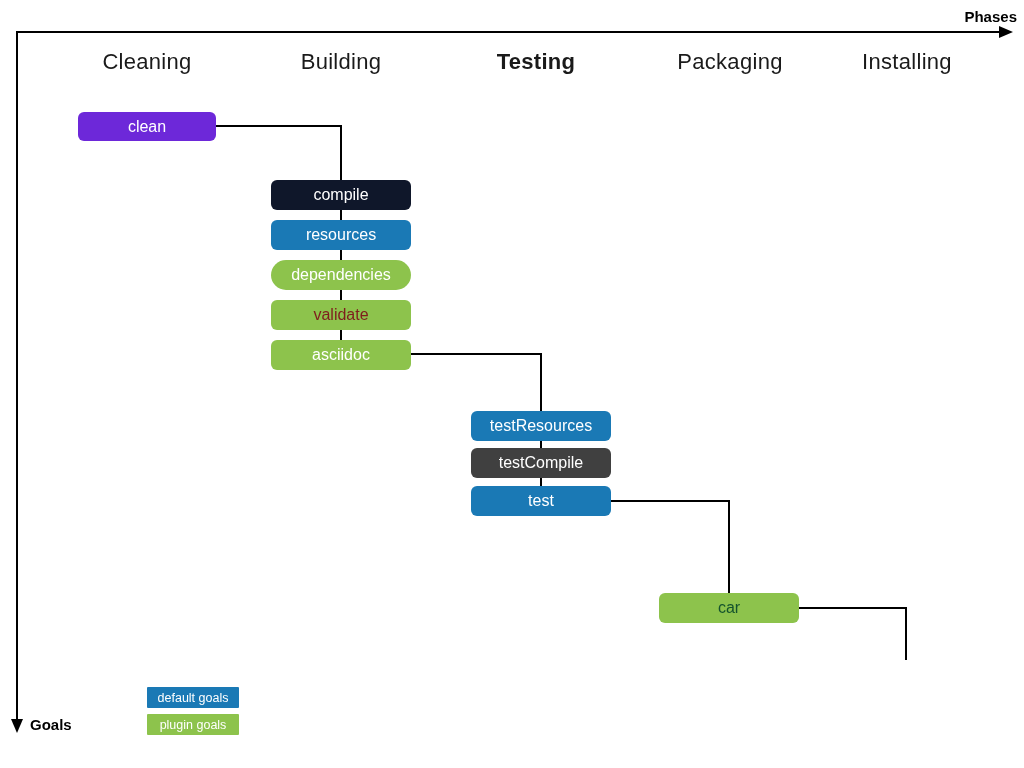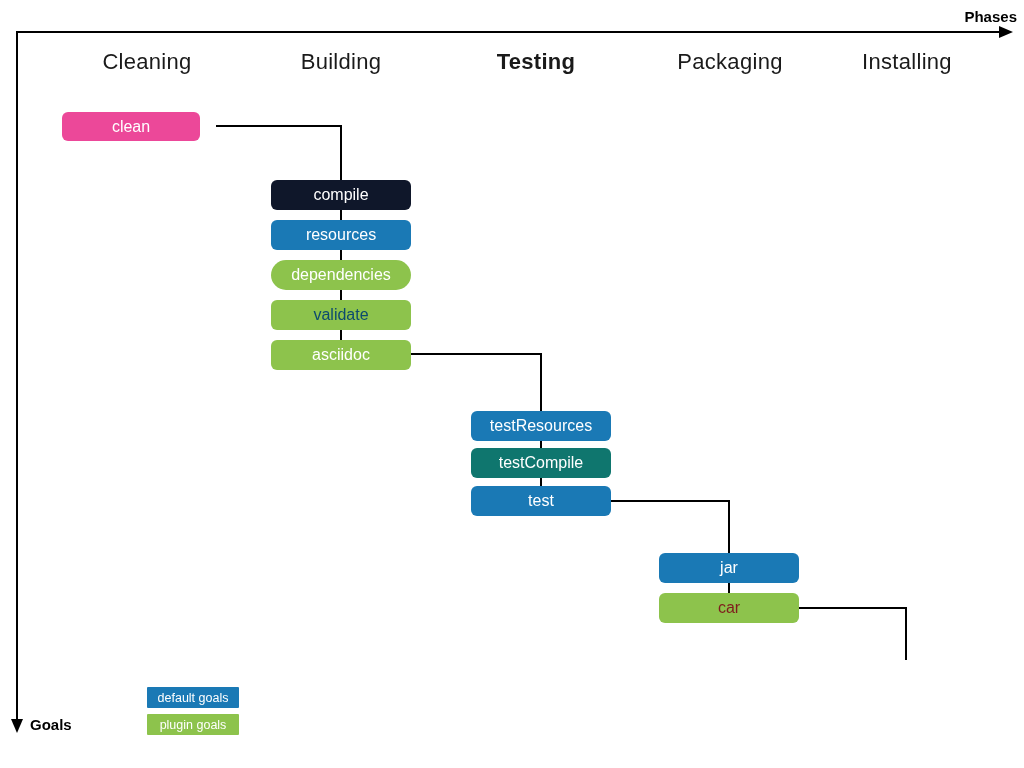--- a/index.html
+++ b/index.html
@@ -102,32 +102,31 @@
 
   <div class="line hline" style="left:411px; top:353px; width:131px;"></div>
   <div class="line vline" style="left:540px; top:353px; height:140px;"></div>
 
   <div class="line hline" style="left:611px; top:500px; width:119px;"></div>
   <div class="line vline" style="left:728px; top:500px; height:100px;"></div>
 
   <div class="line hline" style="left:799px; top:607px; width:108px;"></div>
   <div class="line vline" style="left:905px; top:607px; height:53px;"></div>
 
-  <div class="node" style="left: 62px; top: 112px; width: 138px; height: 29px; background-color: #ec4899; color: rgb(255, 255, 255);">clean</div>
+  <div class="node" style="left: 78px; top: 112px; width: 138px; height: 29px; background-color: #6d28d9; color: rgb(255, 255, 255);">clean</div>
 
   <div class="node" style="left: 271px; top: 180px; background-color: #0f172a; color: rgb(255, 255, 255);">compile</div>
   <div class="node" style="left: 271px; top: 220px; background-color: rgb(26, 121, 181); color: rgb(255, 255, 255);">resources</div>
   <div class="node" style="left: 271px; top: 260px; background-color: rgb(141, 195, 76); color: rgb(255, 255, 255); border-radius: 15px;">dependencies</div>
-  <div class="node" style="left: 271px; top: 300px; background-color: rgb(141, 195, 76); color: #0c4a6e; text-align: center;">validate</div>
+  <div class="node" style="left: 271px; top: 300px; background-color: rgb(141, 195, 76); color: #7f1d1d; text-align: center;">validate</div>
   <div class="node" style="left: 271px; top: 340px; background-color: rgb(141, 195, 76); color: rgb(255, 255, 255);">asciidoc</div>
 
   <div class="node" style="left: 471px; top: 411px; background-color: rgb(26, 121, 181); color: rgb(255, 255, 255);">testResources</div>
-  <div class="node" style="left: 471px; top: 448px; background-color: #0f766e; color: rgb(255, 255, 255);">testCompile</div>
+  <div class="node" style="left: 471px; top: 448px; background-color: #404040; color: rgb(255, 255, 255);">testCompile</div>
   <div class="node" style="left: 471px; top: 486px; background-color: rgb(26, 121, 181); color: rgb(255, 255, 255);">test</div>
 
-  <div class="node" style="left: 659px; top: 553px; background-color: rgb(26, 121, 181); color: rgb(255, 255, 255);">jar</div>
-  <div class="node" style="left: 659px; top: 593px; background-color: rgb(141, 195, 76); color: #7f1d1d;">car</div>
+  <div class="node" style="left: 659px; top: 593px; background-color: rgb(141, 195, 76); color: #14532d;">car</div>
 
 
   <div class="legend-pill" style="top: 687px; background-color: rgb(26, 121, 181); color: rgb(255, 255, 255);">default goals</div>
   <div class="legend-pill" style="top: 714px; background-color: rgb(141, 195, 76); color: rgb(255, 255, 255);">plugin goals</div>
 
 </div>
 
 </body></html>

